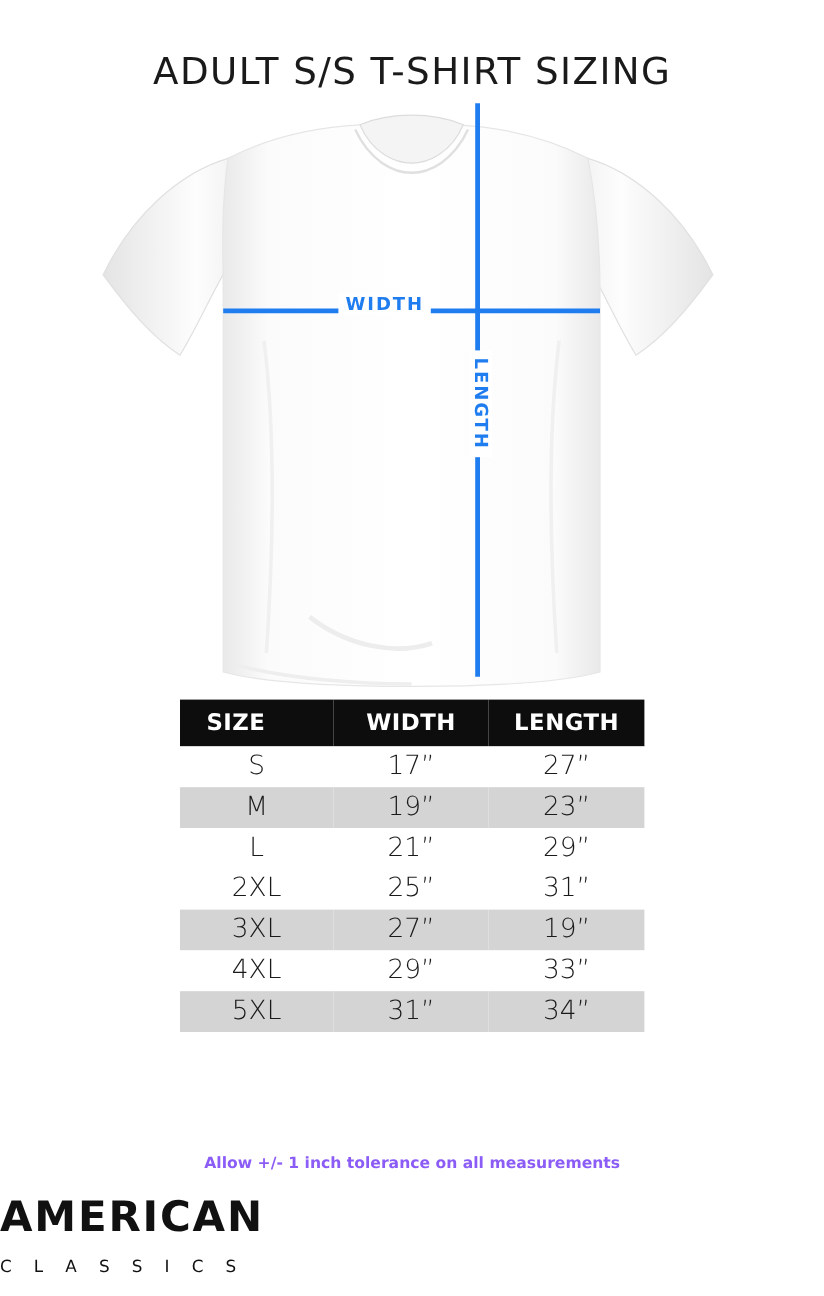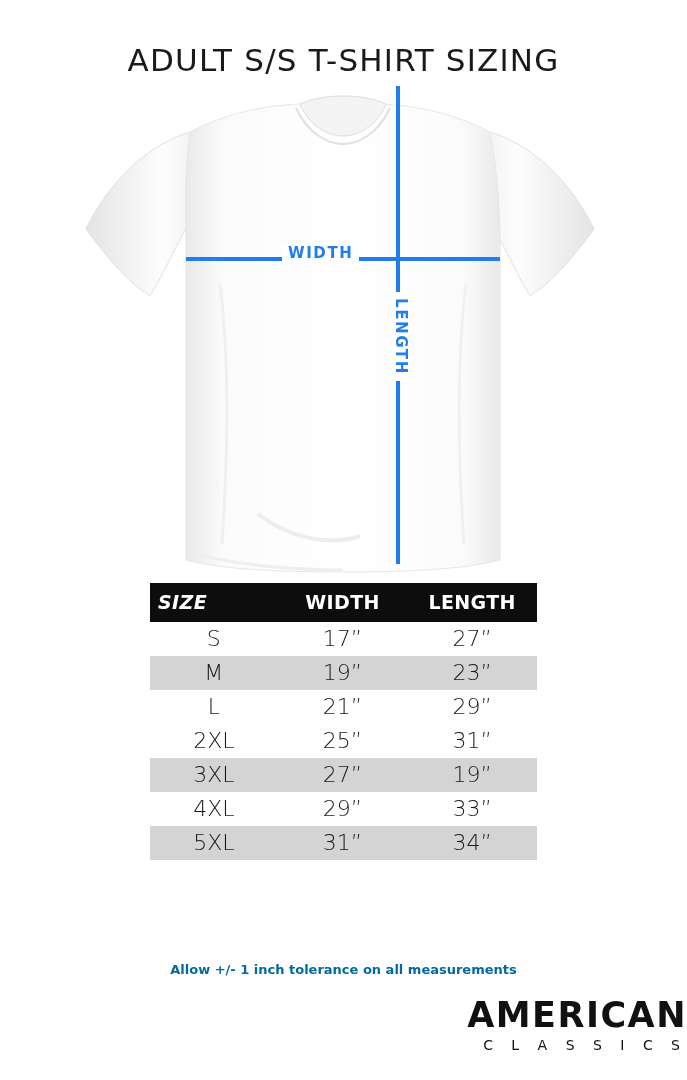--- a/index.html
+++ b/index.html
@@ -85,22 +85,21 @@
     color: #ffffff;
     font-size: 19px;
     font-weight: bold;
     padding: 8px 0 9px 0;
     text-align: center;
     letter-spacing: 0.4px;
     font-family: "DejaVu Sans", sans-serif;
   }
   table.size-table th:first-child {
     text-align: left;
-    padding-left: 8px;
-    font-style: italic;
+    padding-left: 22px;
   }
   table.size-table td {
     text-align: center;
     font-size: 22px;
     font-weight: 300;
     padding: 4px 0 5px 0;
     color: #1a1a1a;
     font-family: "DejaVu Sans", sans-serif;
   }
   table.size-table tr.row-odd td {
@@ -113,46 +112,46 @@
   table.size-table col.c-width { width: 33.5%; }
   table.size-table col.c-length { width: 33.5%; }
 
   
   .tolerance {
     position: absolute;
     left: 0;
     top: 962px;
     width: 687px;
     text-align: center;
-    color: #0369a1;
+    color: #8b5cf6;
     font-size: 13px;
     font-weight: bold;
     font-family: "DejaVu Sans", sans-serif;
   }
 
   
   .brand {
     position: absolute;
     left: 0;
     top: 995px;
     width: 687px;
-    text-align: right;
+    text-align: left;
   }
   .brand-main {
     font-size: 35px;
     font-weight: bold;
     letter-spacing: 1.5px;
     color: #111111;
     font-family: "DejaVu Sans", sans-serif;
   }
   .brand-sub {
     font-size: 14px;
     letter-spacing: 7px;
     color: #111111;
-    margin-top: 2px;
+    margin-top: 13px;
     font-family: "DejaVu Sans", sans-serif;
   }
 </style>
 </head>
 <body>
 
 <div class="page">
 
   <div class="title">ADULT S/S T-SHIRT SIZING</div>
 

